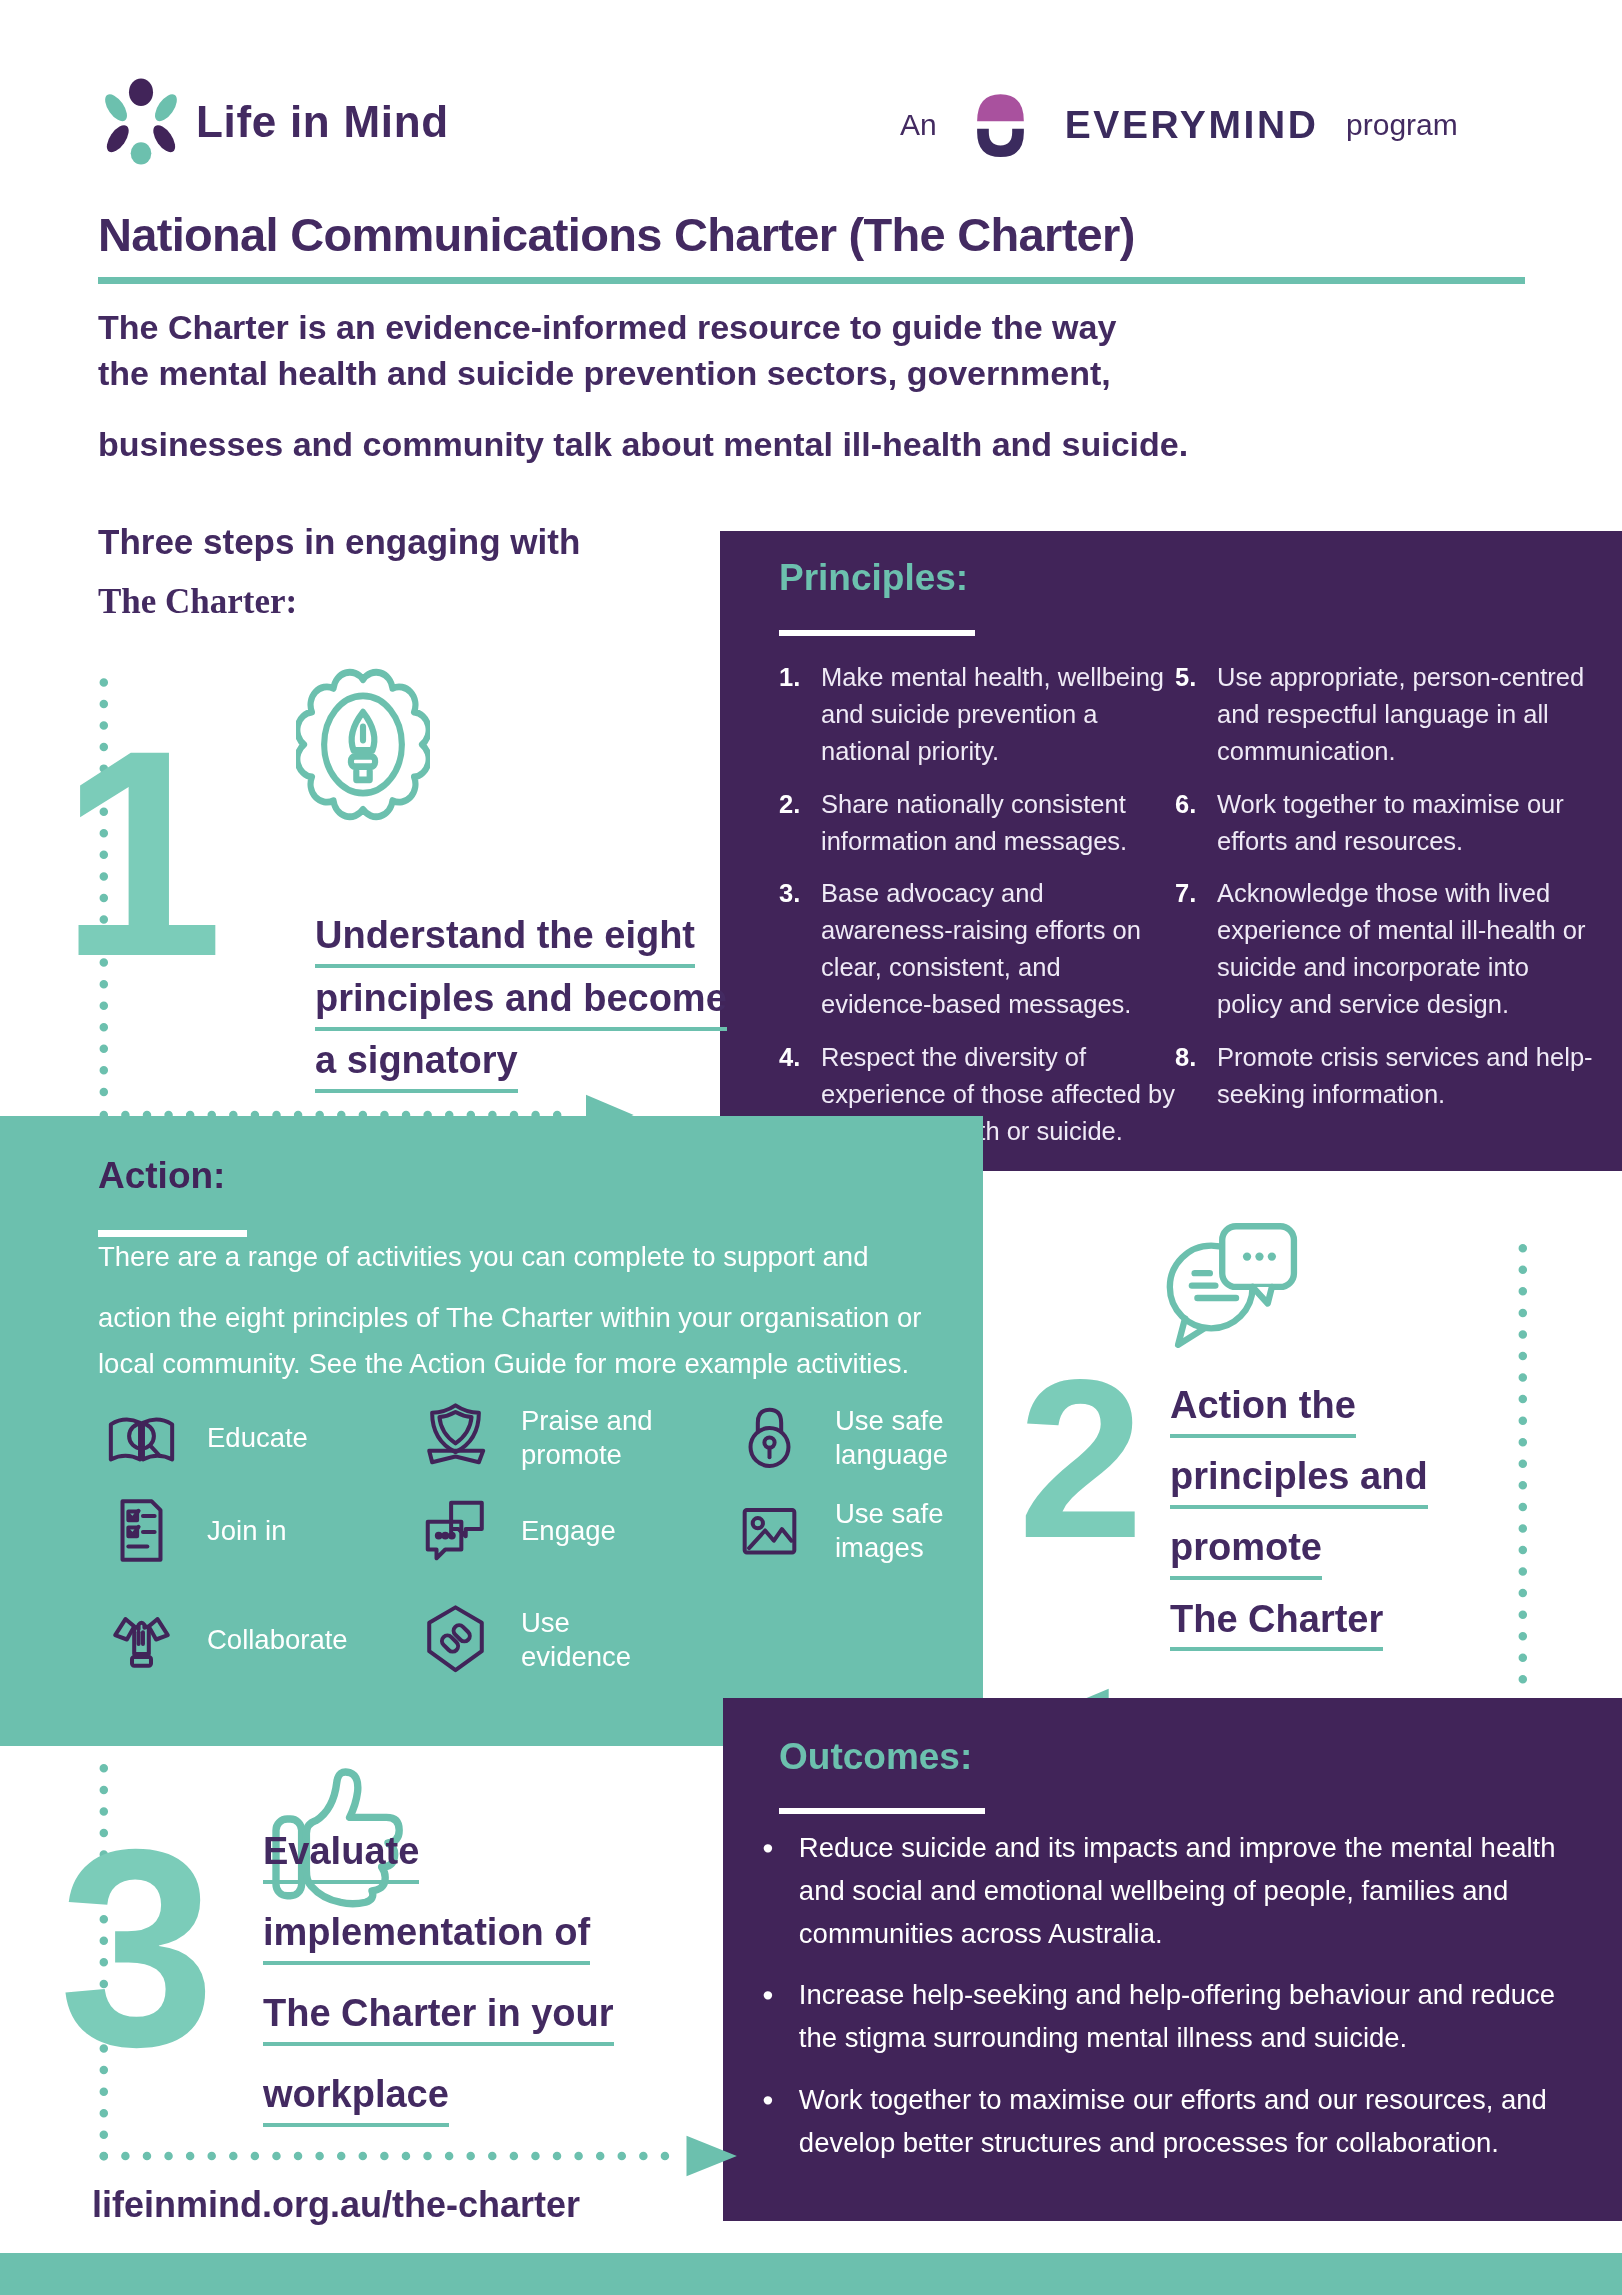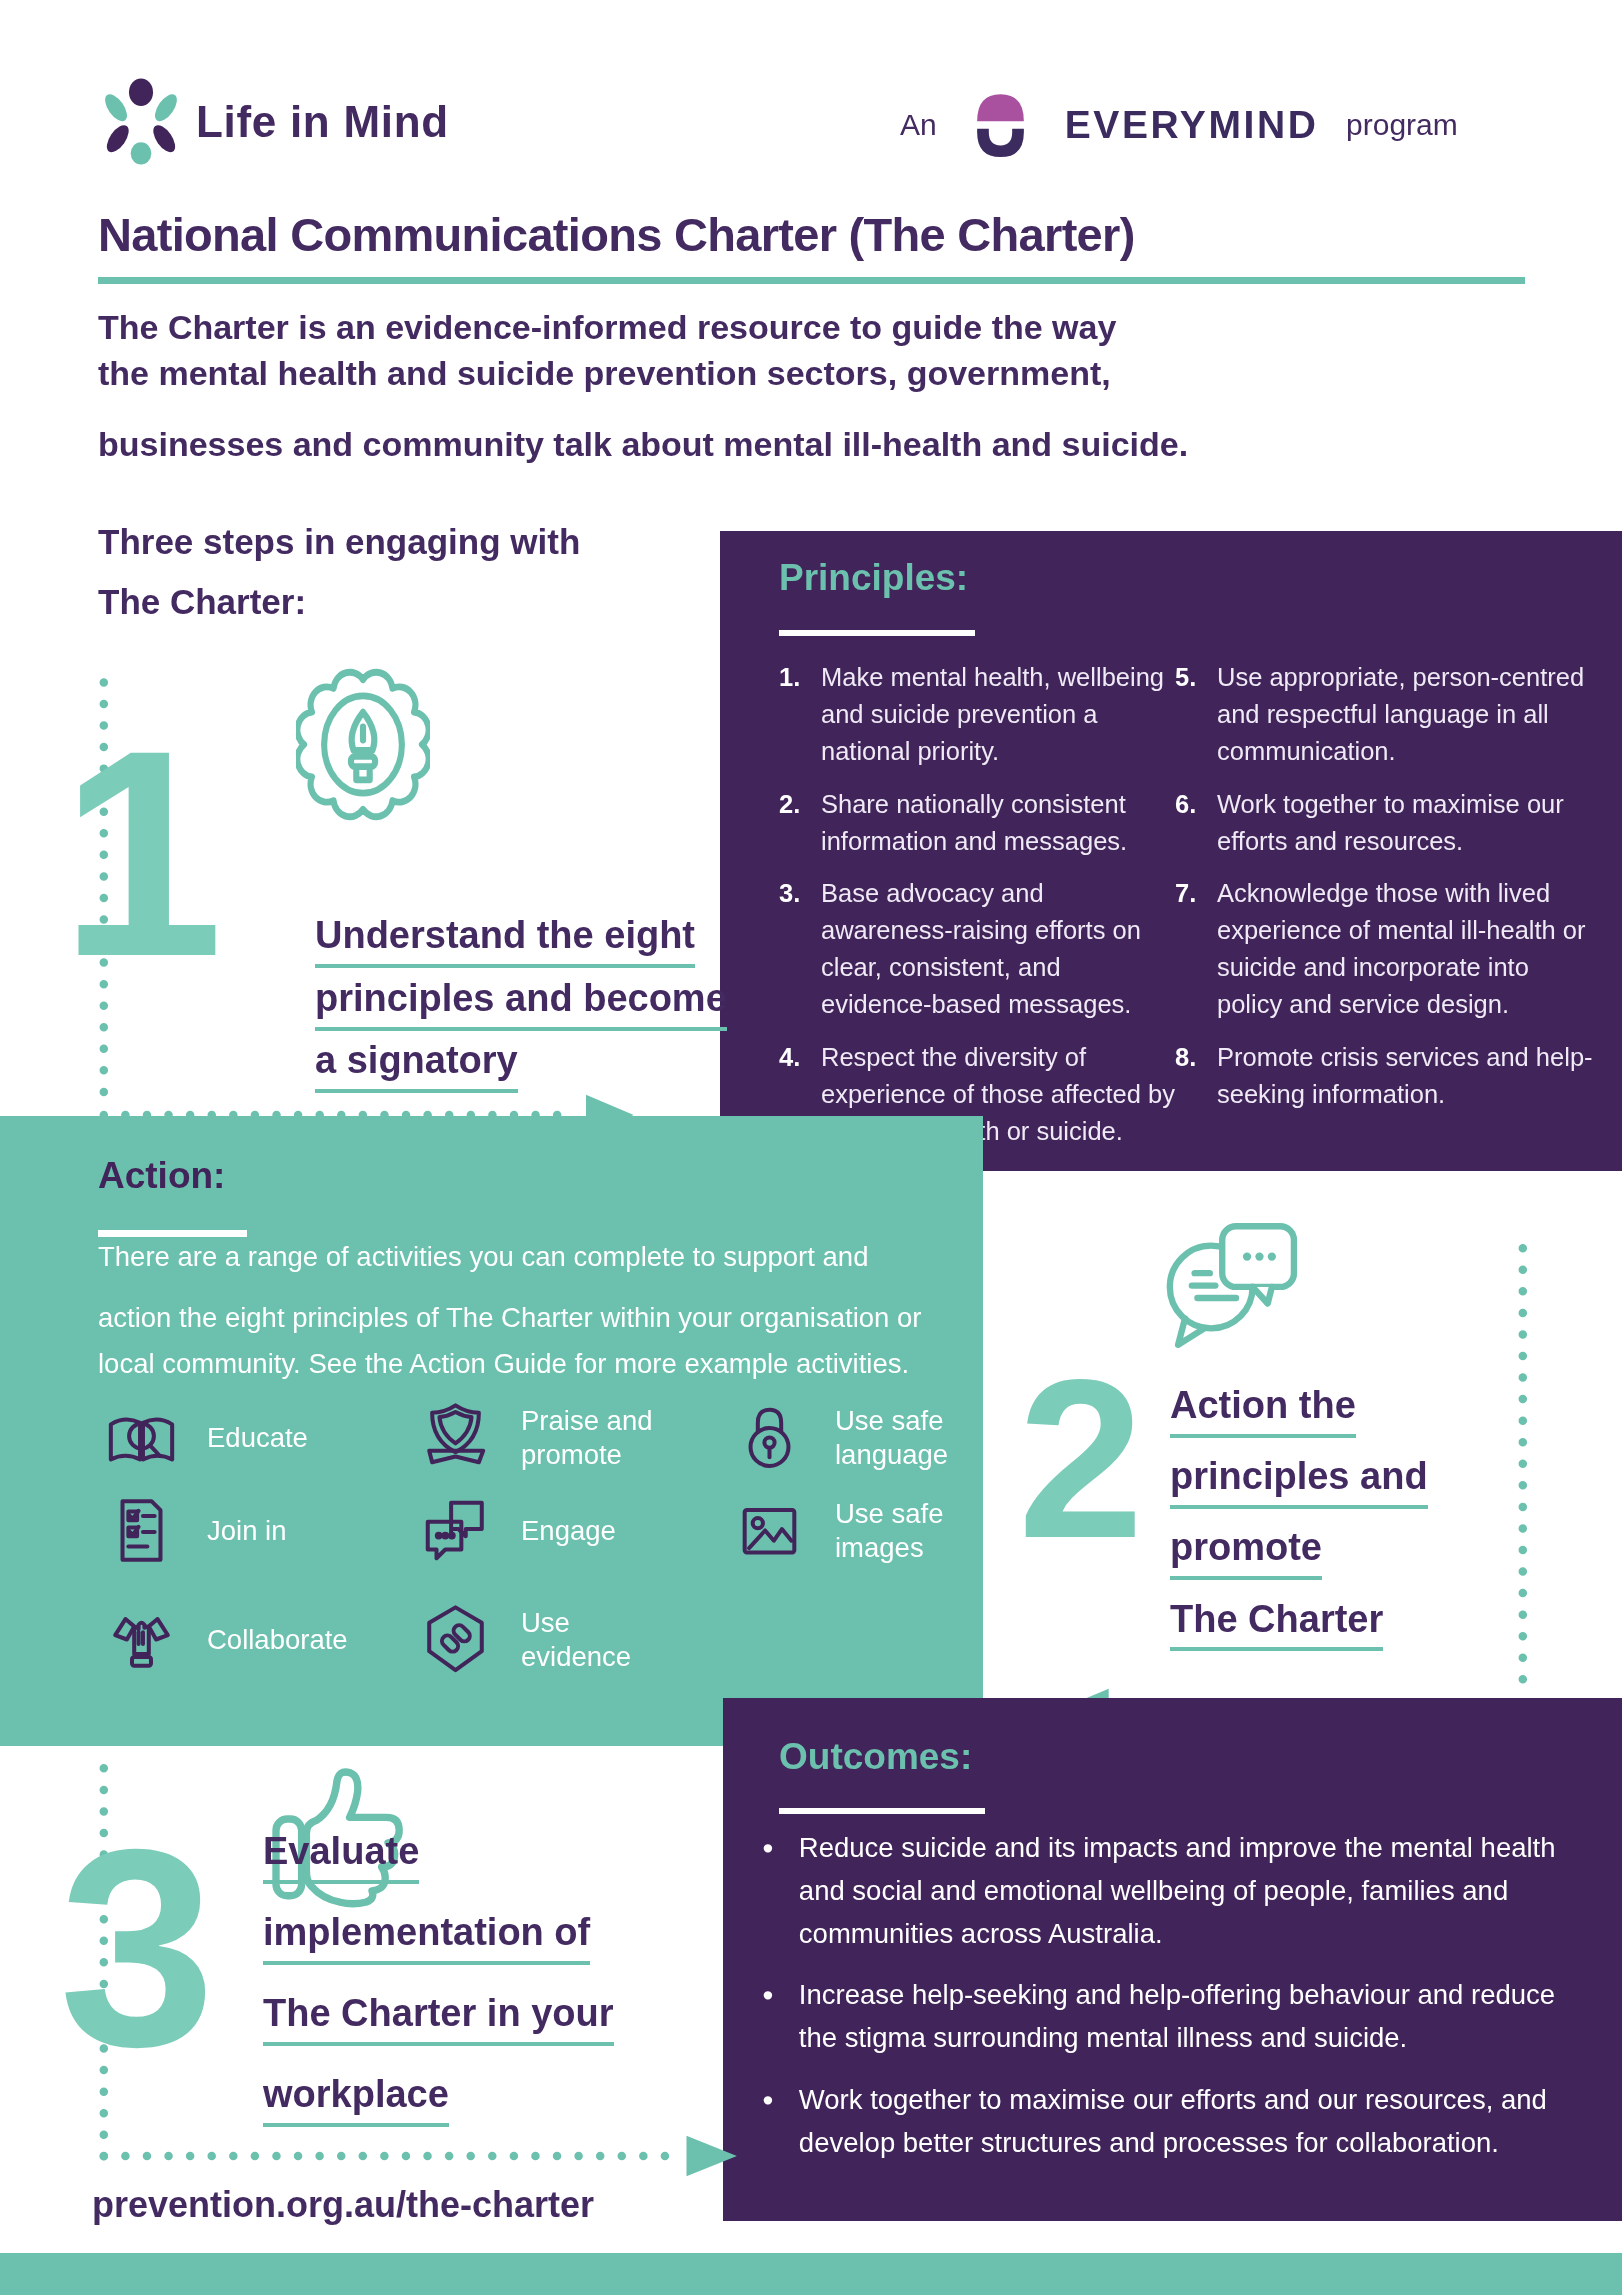--- a/index.html
+++ b/index.html
@@ -81,21 +81,21 @@
   </div>
 
   <div class="title">National Communications Charter (The Charter)</div>
   <div class="title-rule"></div>
 
   <div class="intro-line" style="top:308px;">The Charter is an evidence-informed resource to guide the way</div>
   <div class="intro-line" style="top:354px;">the mental health and suicide prevention sectors, government,</div>
   <div class="intro-line" style="top:425px;">businesses and community talk about mental ill-health and suicide.</div>
 
   <div class="steps-head" style="top:522px;">Three steps in engaging with</div>
-  <div class="steps-head" style="top:582px;">The Charter:</div>
+  <div class="steps-head" style="top:582px;font-family:Liberation Serif, serif;">The Charter:</div>
 
   <div class="pbox" style="left:720px;top:531px;width:975px;height:640px;">
     <div class="box-head" style="left:59px;top:26px;">Principles:</div>
     <div class="box-rule" style="left:59px;top:99px;width:196px;height:5.9px;"></div>
 
     <div class="p-col" style="left:59px;top:128px;width:399px;">
       <div class="p-item">
         <span class="p-num">1.</span>
         <span class="p-text">Make mental health, wellbeing and suicide prevention a national priority.</span>
         </div>
@@ -300,17 +300,17 @@
     <div class="st-line" style="margin-bottom:28px;">Evaluate</div>
     <div class="st-line" style="margin-bottom:28px;">implementation of</div>
     <div class="st-line" style="margin-bottom:28px;">The Charter in your</div>
     <div class="st-line">workplace</div>
   </div>
   <svg class="abs" style="left:94px;top:2135px;" width="654" height="42" viewBox="0 0 1000 64">
     <line x1="15" y1="32" x2="890" y2="32" stroke="#6cc0ae" stroke-width="13" stroke-linecap="round" stroke-dasharray="0 33"></line>
     <polygon points="906,1 906,63 983,32" fill="#6cc0ae"></polygon>
   </svg>
 
-  <div class="url">prevention.org.au/the-charter</div>
+  <div class="url">lifeinmind.org.au/the-charter</div>
   <div class="bottom-bar"></div>
 
 </div>
 
 
 </body></html>

